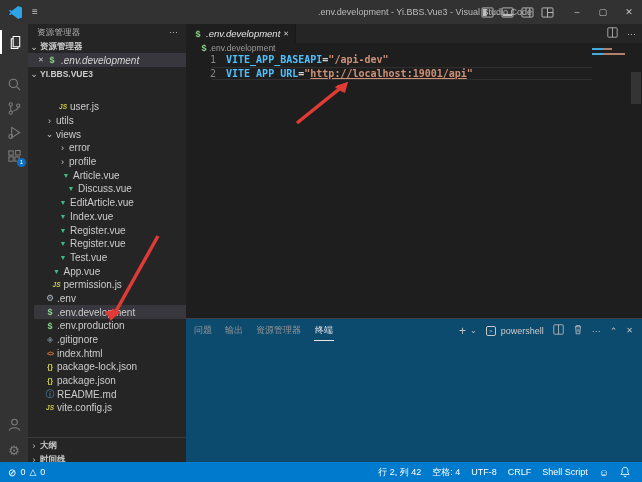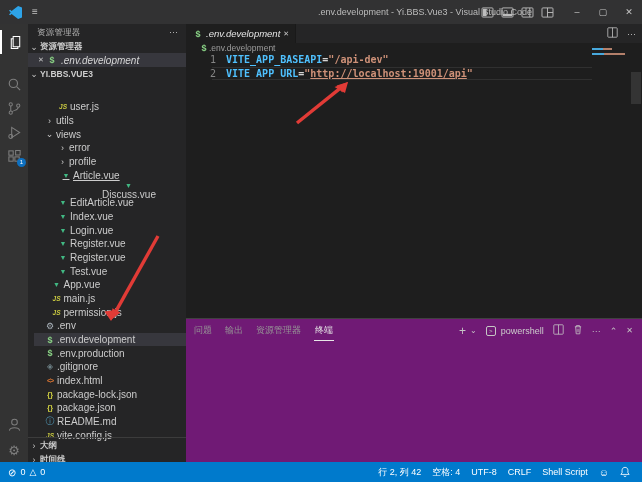--- a/index.html
+++ b/index.html
@@ -79,21 +79,21 @@
   .tok-op{color:#d4d4d4;}
   .tok-str{color:var(--c-string);}
   .tok-link{color:var(--c-string);text-decoration:underline;}
   .minimap{position:absolute;right:14px;top:22px;width:38px;height:60px;}
   .mm-line1{position:absolute;left:2px;top:2px;width:20px;height:2px;
             background:linear-gradient(90deg,var(--c-key) 0 55%,var(--c-string) 55% 100%);opacity:.85;}
   .mm-line2{position:absolute;left:2px;top:7px;width:33px;height:2px;
             background:linear-gradient(90deg,var(--c-key) 0 35%,var(--c-string) 35% 100%);opacity:.85;}
   .scroll-slider{position:absolute;right:1px;top:48px;width:10px;height:32px;background:rgba(121,121,121,.25);}
   
-  .panel{position:absolute;left:186px;top:318px;width:456px;height:144px;background:#701a75;
+  .panel{position:absolute;left:186px;top:318px;width:456px;height:144px;background:#0c4a6e;
          border-top:1px solid #404040;}
   .panel-tabs{position:absolute;left:8px;top:0;height:23px;display:flex;align-items:center;gap:13px;
               font-size:9px;color:#969696;}
   .panel-tab.active{color:#e7e7e7;border-bottom:1px solid #e7e7e7;padding:4px 1px 3px;}
   .panel-actions{position:absolute;right:9px;top:0;height:23px;display:flex;align-items:center;gap:9px;color:#c5c5c5;}
   .ps-box{width:10px;height:10px;border:1px solid #c5c5c5;border-radius:2px;font-size:6px;
           line-height:8px;text-align:center;color:#c5c5c5;}
   .ps-label{font-size:9px;color:#cccccc;margin-left:-4px;}
   .term-content{position:absolute;left:13px;top:27px;font-family:"DejaVu Sans Mono",monospace;
                 font-size:9.5px;color:#cccccc;white-space:pre;}
@@ -224,59 +224,51 @@
           <span style="margin-left: 1px;">views</span>
         </div>
         <div class="tree-row" style="padding-left: 23px;">
           <span class="chev">›</span>
           <span style="margin-left: 1px;">error</span>
         </div>
         <div class="tree-row" style="padding-left: 23px;">
           <span class="chev">›</span>
           <span style="margin-left: 1px;">profile</span>
         </div>
-        <div class="tree-row" style="padding-left: 26px; text-decoration: underline;">
+        <div class="tree-row" style="padding-left: 26px;">
           <span class="fic ic-vue">▼</span>
           <span style="margin-left: 1px;">Article.vue</span>
         </div>
-        <div class="tree-row" style="padding-left: 31px; flex-direction: column;">
+        <div class="tree-row" style="padding-left: 31px;">
           <span class="fic ic-vue">▼</span>
           <span style="margin-left: 1px;">Discuss.vue</span>
         </div>
         <div class="tree-row" style="padding-left: 23px;">
           <span class="fic ic-vue">▼</span>
           <span style="margin-left: 1px;">EditArticle.vue</span>
         </div>
         <div class="tree-row" style="padding-left: 23px;">
           <span class="fic ic-vue">▼</span>
           <span style="margin-left: 1px;">Index.vue</span>
         </div>
         <div class="tree-row" style="padding-left: 23px;">
           <span class="fic ic-vue">▼</span>
-          <span style="margin-left: 1px;">Login.vue</span>
-        </div>
-        <div class="tree-row" style="padding-left: 23px;">
-          <span class="fic ic-vue">▼</span>
           <span style="margin-left: 1px;">Register.vue</span>
         </div>
         <div class="tree-row" style="padding-left: 23px;">
           <span class="fic ic-vue">▼</span>
           <span style="margin-left: 1px;">Register.vue</span>
         </div>
         <div class="tree-row" style="padding-left: 23px;">
           <span class="fic ic-vue">▼</span>
           <span style="margin-left: 1px;">Test.vue</span>
         </div>
         <div class="tree-row" style="padding-left: 16.5px;">
           <span class="fic ic-vue">▼</span>
           <span style="margin-left: 1px;">App.vue</span>
-        </div>
-        <div class="tree-row" style="padding-left: 16.5px;">
-          <span class="fic ic-js">JS</span>
-          <span style="margin-left: 1px;">main.js</span>
         </div>
         <div class="tree-row" style="padding-left: 16.5px;">
           <span class="fic ic-js">JS</span>
           <span style="margin-left: 1px;">permission.js</span>
         </div>
         <div class="tree-row" style="padding-left: 10px;">
           <span class="fic ic-gear">⚙</span>
           <span style="margin-left: 1px;">.env</span>
         </div>
         <div class="tree-row selected" style="padding-left: 10px;">

